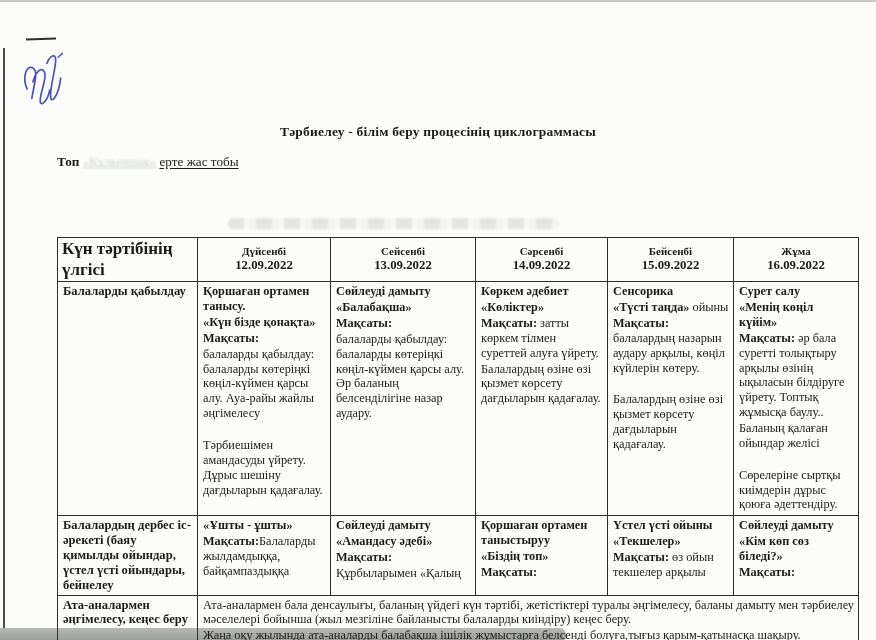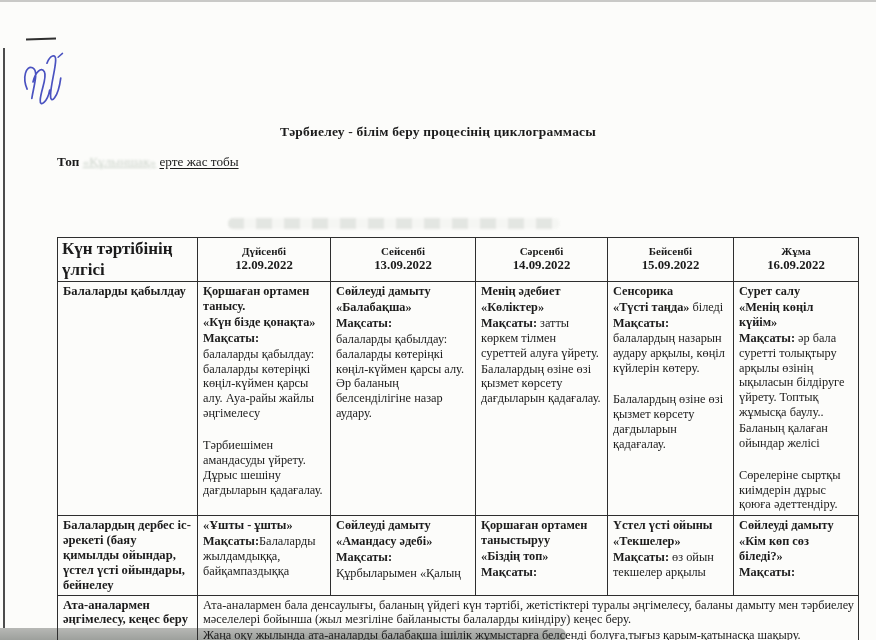--- a/index.html
+++ b/index.html
@@ -130,28 +130,28 @@
             <div class="para">&nbsp;</div>
             <div class="para"><span>Тәрбиешімен амандасуды үйрету. Дұрыс шешіну дағдыларын қадағалау.</span></div>
           </td>
           <td>
             <div class="para"><span class="b">Сөйлеуді дамыту</span></div>
             <div class="para"><span class="b">«Балабақша»</span></div>
             <div class="para"><span class="b">Мақсаты:</span></div>
             <div class="para"><span>балаларды қабылдау: балаларды көтеріңкі көңіл-күймен қарсы алу. Әр баланың белсенділігіне назар аудару.</span></div>
           </td>
           <td>
-            <div class="para"><span class="b">Менің әдебиет</span></div>
+            <div class="para"><span class="b">Көркем әдебиет</span></div>
             <div class="para"><span class="b">«Көліктер»</span></div>
             <div class="para"><span class="b">Мақсаты:</span><span> затты көркем тілмен суреттей алуға үйрету.</span></div>
             <div class="para"><span>Балалардың өзіне өзі қызмет көрсету дағдыларын қадағалау.</span></div>
           </td>
           <td>
             <div class="para"><span class="b">Сенсорика</span></div>
-            <div class="para"><span class="b">«Түсті таңда»</span><span> біледі</span></div>
+            <div class="para"><span class="b">«Түсті таңда»</span><span> ойыны</span></div>
             <div class="para"><span class="b">Мақсаты:</span><span> балалардың назарын аудару арқылы, көңіл күйлерін көтеру.</span></div>
             <div class="para">&nbsp;</div>
             <div class="para"><span>Балалардың өзіне өзі қызмет көрсету дағдыларын қадағалау.</span></div>
           </td>
           <td>
             <div class="para"><span class="b">Сурет салу</span></div>
             <div class="para"><span class="b">«Менің көңіл күйім»</span></div>
             <div class="para"><span class="b">Мақсаты:</span><span> әр бала суретті толықтыру арқылы өзінің ықыласын білдіруге үйрету. Топтық жұмысқа баулу..</span></div>
             <div class="para"><span>Баланың қалаған ойындар желісі</span></div>
             <div class="para">&nbsp;</div>

